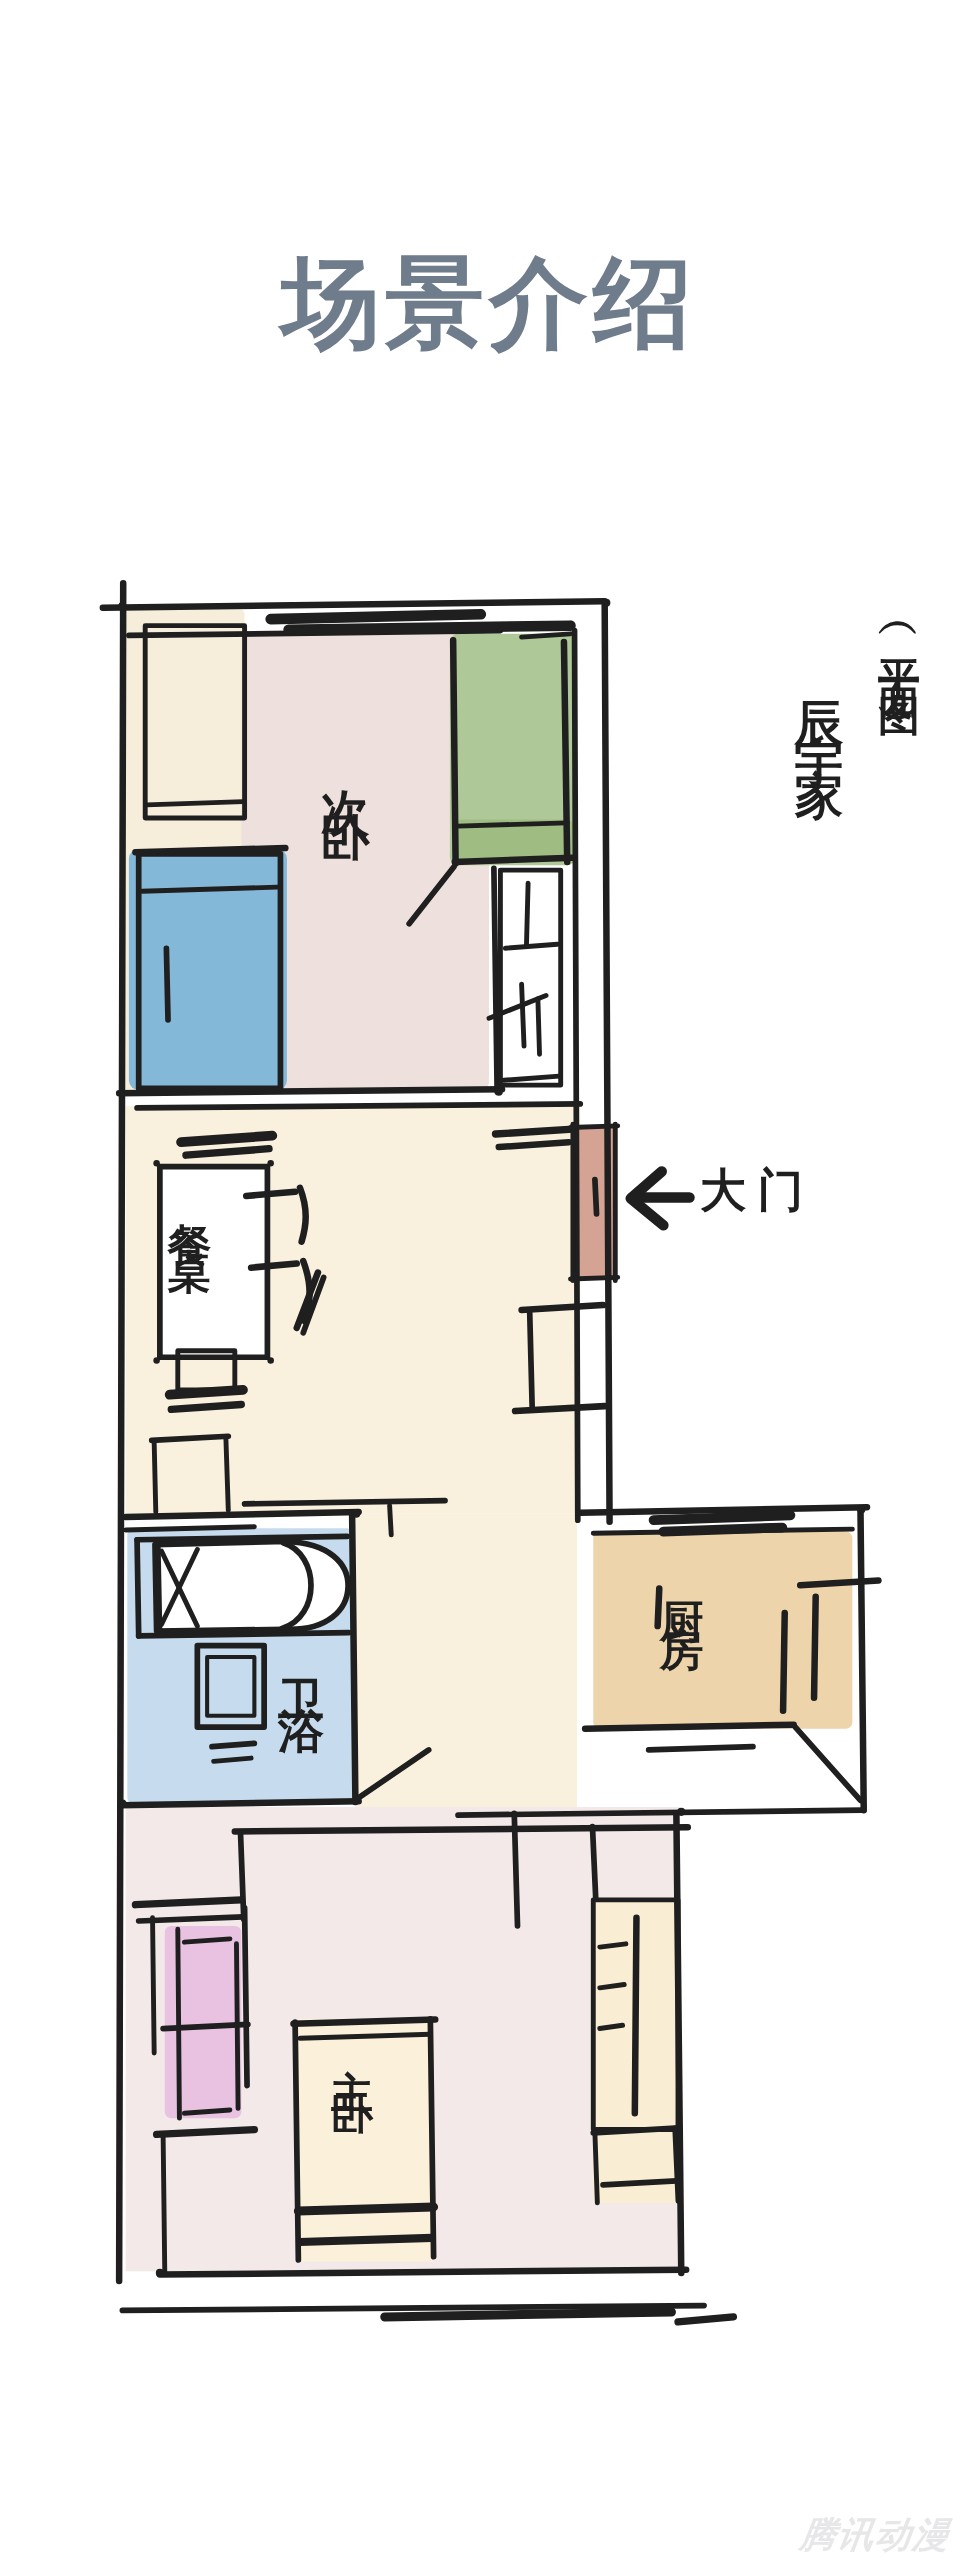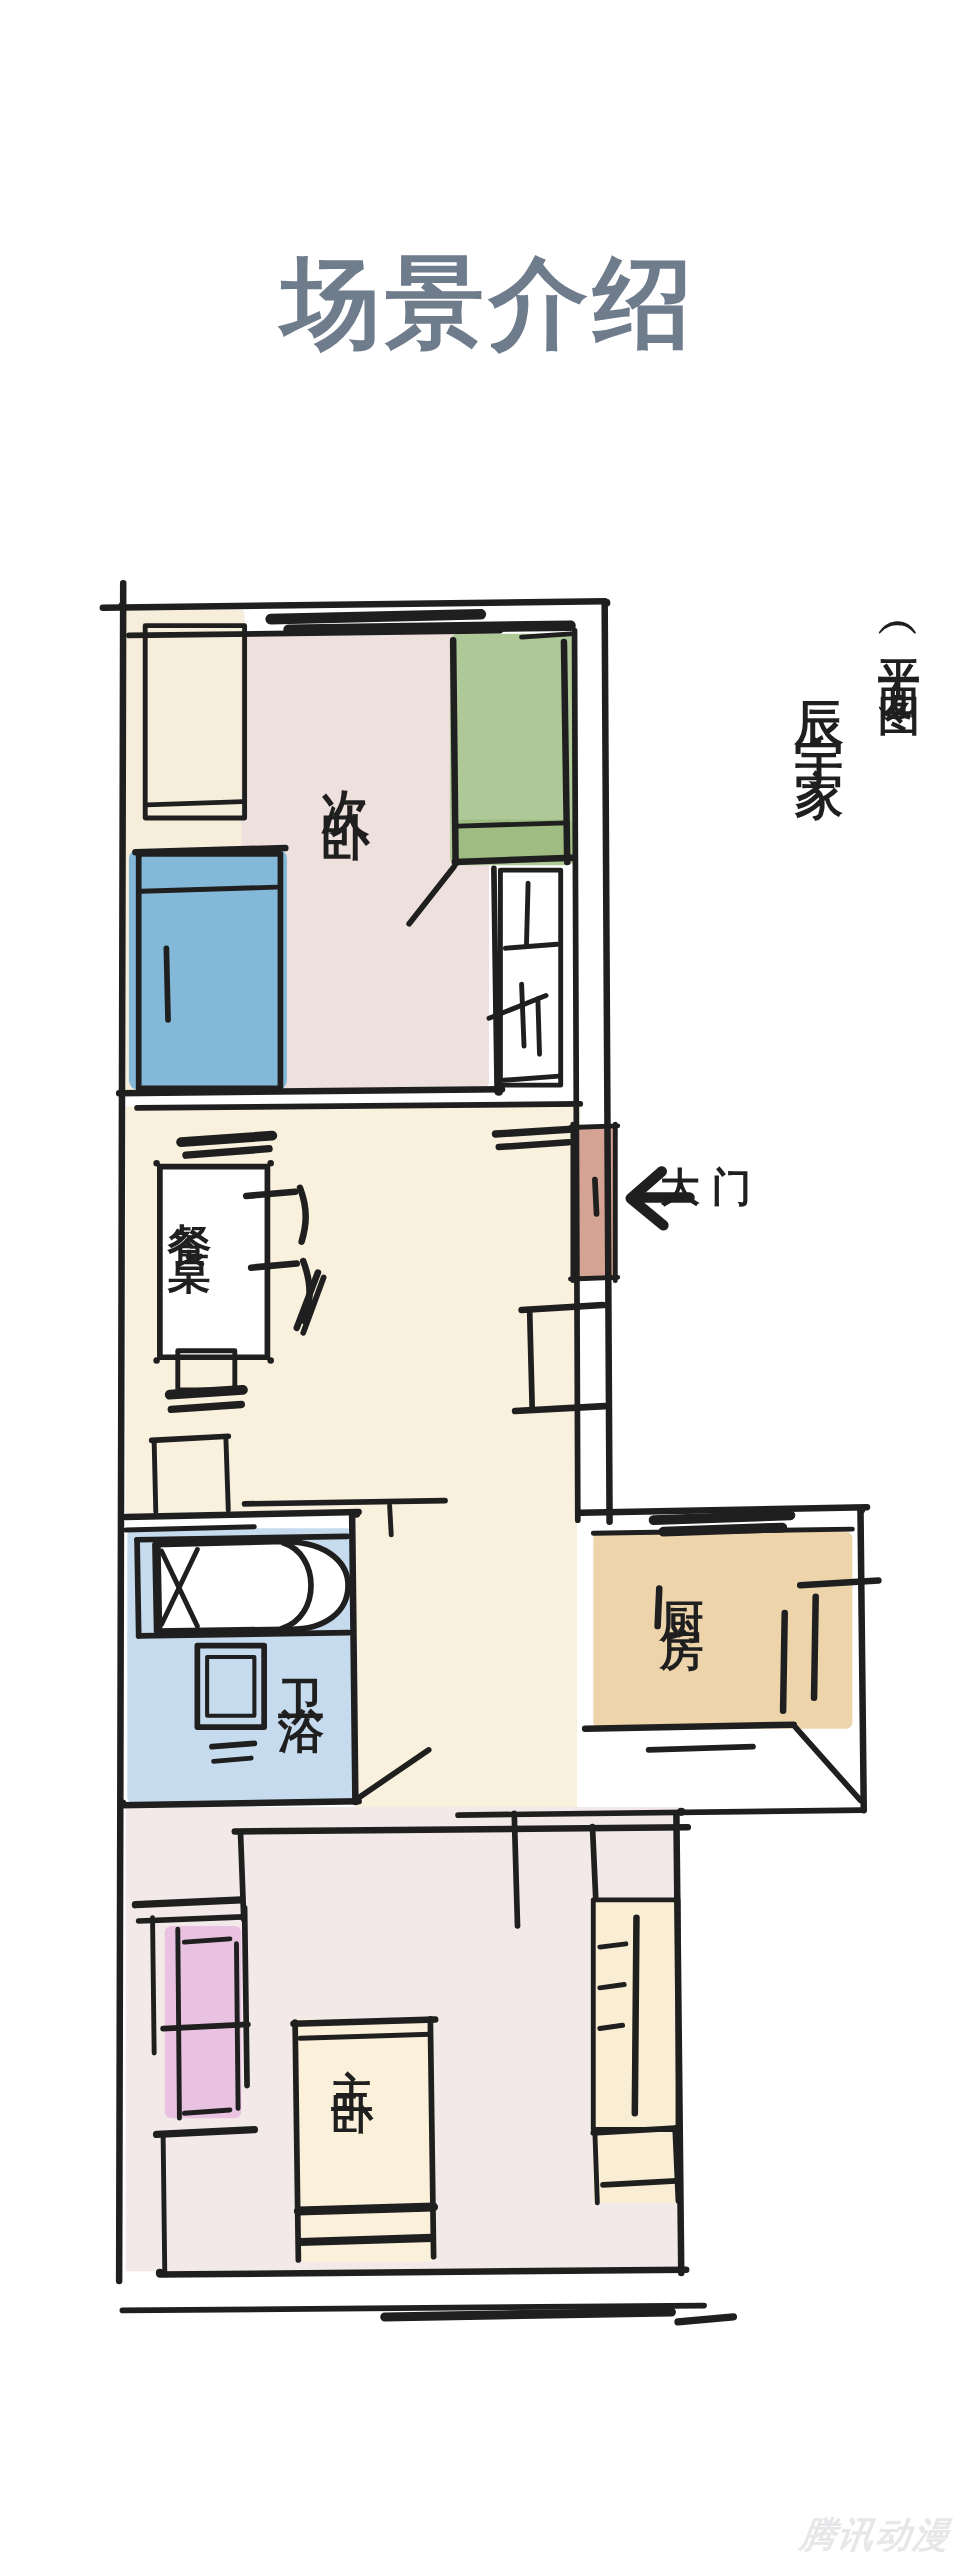--- a/index.html
+++ b/index.html
@@ -8,21 +8,21 @@
   .plan-svg{position:absolute;left:0;top:0;width:978px;height:2576px;}
   .page-title{position:absolute;left:0;top:238px;width:100%;text-align:center;
        font-size:99px;font-weight:bold;letter-spacing:4.9px;color:#6f7c8c;}
   .v{writing-mode:vertical-rl;text-orientation:mixed;}
   .label{position:absolute;color:#1f1f1f;font-weight:bold;line-height:1;}
   .lbl-secondary{left:321px;top:751px;font-size:49px;letter-spacing:23px;}
   .lbl-dining{left:168px;top:1188px;font-size:44px;letter-spacing:24.4px;}
   .lbl-bath{left:279px;top:1642px;font-size:46px;letter-spacing:29px;}
   .lbl-kitchen{left:660px;top:1566px;font-size:44px;letter-spacing:23px;}
   .lbl-master{left:331px;top:2035px;font-size:42px;letter-spacing:24.4px;}
-  .lbl-door{left:660px;top:1167px;font-size:40px;letter-spacing:11.4px;}
+  .lbl-door{left:700px;top:1167px;font-size:46px;letter-spacing:11.4px;}
   .cap-name{left:795px;top:662px;font-size:49px;letter-spacing:33px;font-weight:bold;}
   .cap-suffix{left:878px;top:609px;font-size:42px;letter-spacing:18px;font-weight:bold;}
   .watermark{position:absolute;left:800px;top:2511px;font-size:36px;font-weight:bold;
        font-style:italic;transform:skewX(-8deg);letter-spacing:1.6px;color:#e7e7e9;}
 </style>
 </head>
 <body>
 
 <div class="page">
 

